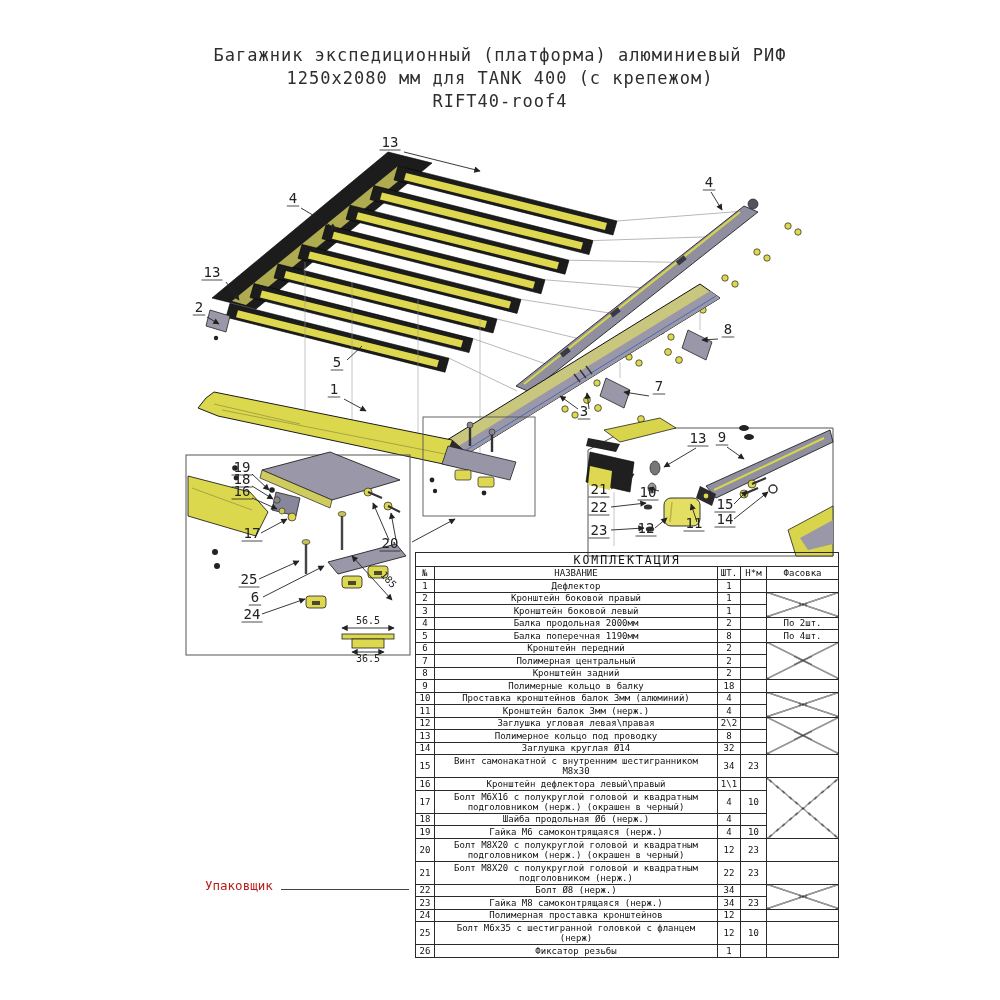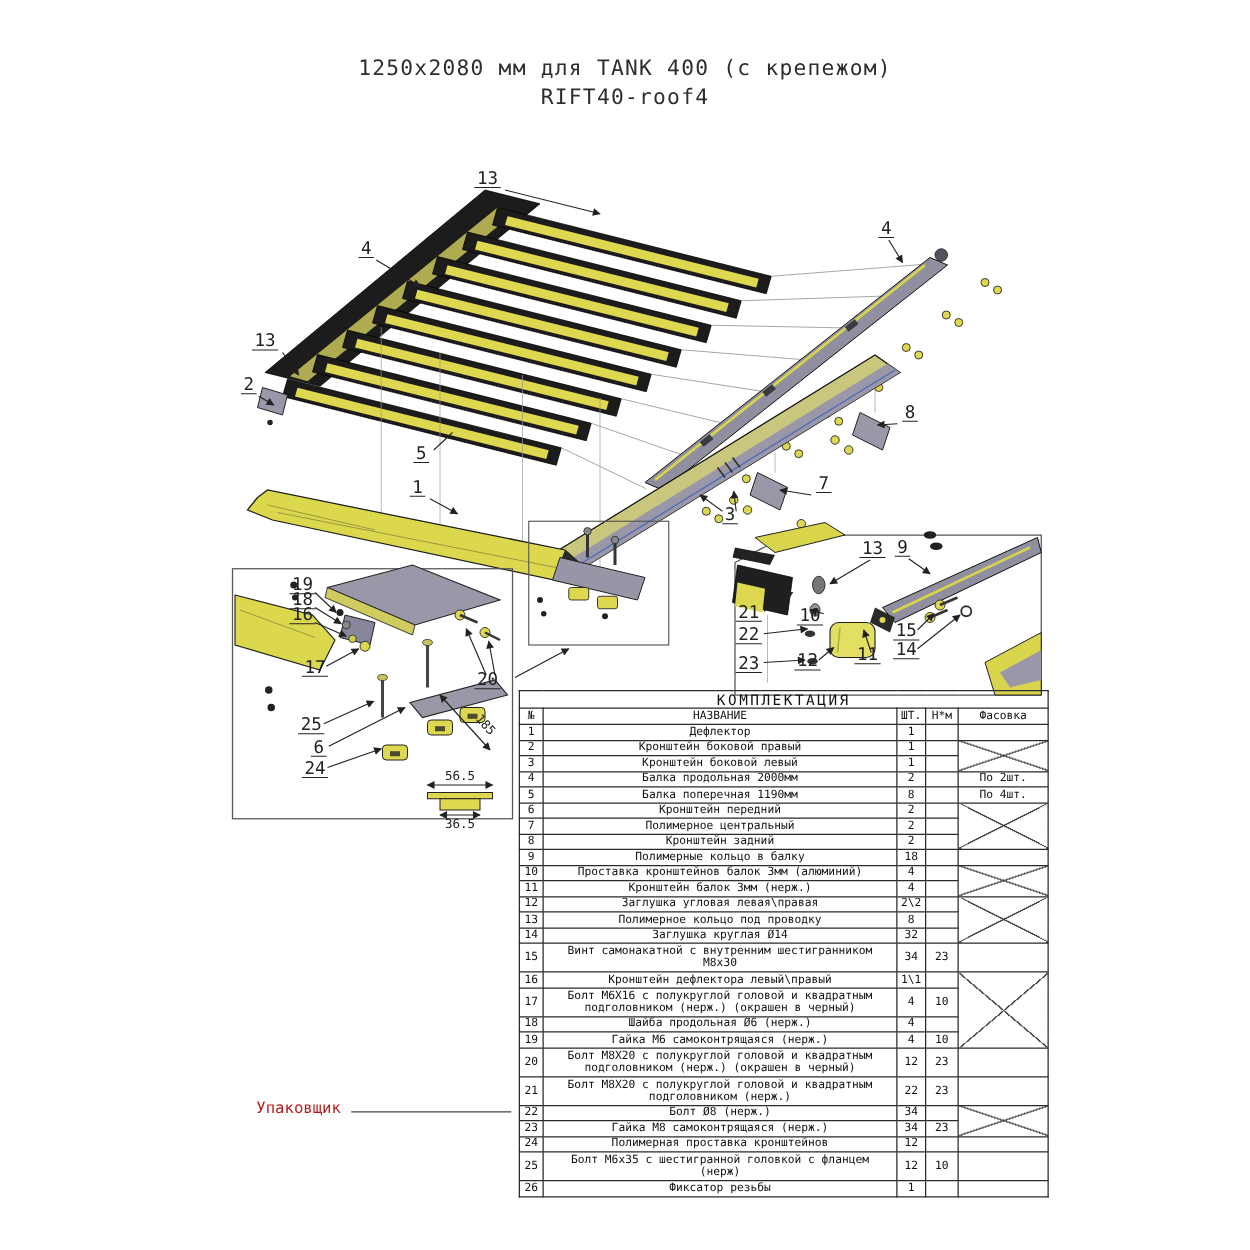--- a/index.html
+++ b/index.html
@@ -28,20 +28,21 @@
     linear-gradient(to bottom right, transparent calc(50% - 0.5px), #333 calc(50% - 0.5px), #333 calc(50% + 0.5px), transparent calc(50% + 0.5px));}
   .packer{position:absolute;left:205px;top:876px;font-size:12.5px;color:#b91c1c;white-space:nowrap;}
   .packer .line{display:inline-block;width:128px;height:13px;border-bottom:1.2px solid #444;margin-left:8px;}
 </style>
 </head>
 <body>
 
 <div class="page">
 
   <div class="title">
+    <div>Багажник экспедиционный (платформа) алюминиевый РИФ</div>
     <div>1250х2080 мм для TANK 400 (с крепежом)</div>
     <div>RIFT40-roof4</div>
   </div>
 
   <svg class="diagram" viewBox="0 0 1000 1000" width="1000" height="1000">
     <defs>
       <marker id="ah" viewBox="0 0 10 10" refX="9" refY="5" markerWidth="9" markerHeight="7" orient="auto-start-reverse">
         <path d="M0,0L10,5L0,10z" fill="#222"></path>
       </marker>
     </defs>
@@ -389,21 +390,21 @@
         </tr>
         <tr class="trow">
           <td>6</td>
           <td class="name-cell">Кронштейн передний</td>
           <td>2</td>
           <td></td>
           <td rowspan="3" class="xcell"></td>
         </tr>
         <tr class="trow">
           <td>7</td>
-          <td class="name-cell">Полимерное центральный</td>
+          <td class="name-cell">Полимерная центральный</td>
           <td>2</td>
           <td></td>
         </tr>
         <tr class="trow">
           <td>8</td>
           <td class="name-cell">Кронштейн задний</td>
           <td>2</td>
           <td></td>
         </tr>
         <tr class="trow">

